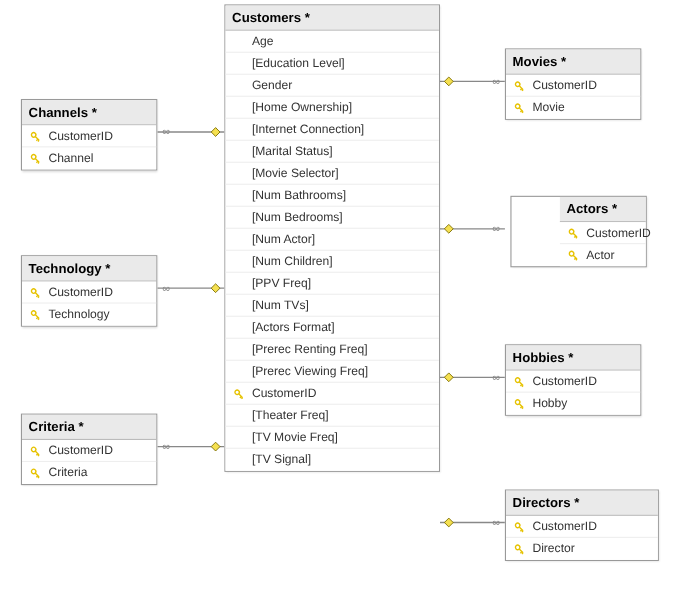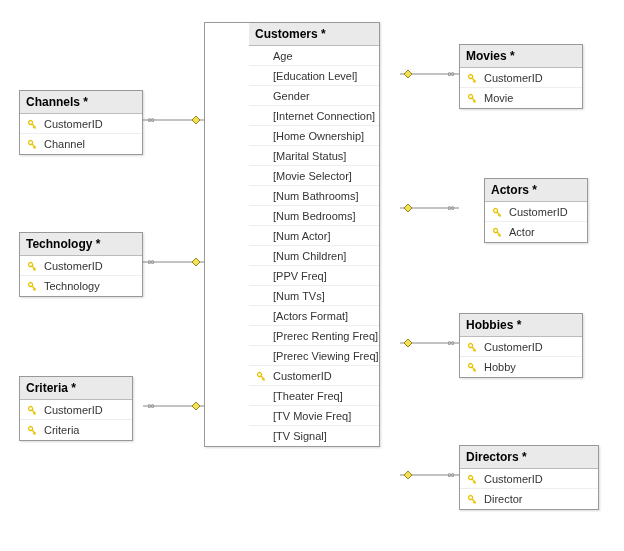--- a/index.html
+++ b/index.html
@@ -142,21 +142,21 @@
               <line x1="19" y1="12" x2="19" y2="16" stroke="#e6c200" stroke-width="2.5"></line>
               <line x1="22" y1="12" x2="22" y2="15" stroke="#e6c200" stroke-width="2.5"></line>
             </g>
           </svg>
         </span>
       <span class="col-label">Technology</span>
     </div>
   </div>
 </div>
 
-<div class="table-box" id="tbl-criteria" style="left: 19px; top: 376px; width: 114px;">
+<div class="table-box" id="tbl-criteria" style="left: 19px; top: 376px; width: 124px;">
   <div class="table-header">Criteria *</div>
   <div class="table-body">
     <div class="row">
       <span class="icon-slot key-icon">
           <svg viewBox="0 0 24 24">
             <g transform="rotate(45 12 12)">
               <circle cx="8" cy="12" r="4" fill="none" stroke="#e6c200" stroke-width="2.5"></circle>
               <line x1="12" y1="12" x2="22" y2="12" stroke="#e6c200" stroke-width="2.5"></line>
               <line x1="19" y1="12" x2="19" y2="16" stroke="#e6c200" stroke-width="2.5"></line>
               <line x1="22" y1="12" x2="22" y2="15" stroke="#e6c200" stroke-width="2.5"></line>
@@ -174,42 +174,42 @@
               <line x1="19" y1="12" x2="19" y2="16" stroke="#e6c200" stroke-width="2.5"></line>
               <line x1="22" y1="12" x2="22" y2="15" stroke="#e6c200" stroke-width="2.5"></line>
             </g>
           </svg>
         </span>
       <span class="col-label">Criteria</span>
     </div>
   </div>
 </div>
 
-<div class="table-box" id="tbl-customers" style="left: 204px; top: 22px; width: 176px; padding-left: 44px;">
+<div class="table-box" id="tbl-customers" style="left: 204px; top: 4px; width: 196px;">
   <div class="table-header">Customers *</div>
   <div class="table-body" id="customers-body">
       <div class="row">
         <span class="icon-slot"></span>
         <span class="col-label">Age</span>
       </div>
       <div class="row">
         <span class="icon-slot"></span>
         <span class="col-label">[Education Level]</span>
       </div>
       <div class="row">
         <span class="icon-slot"></span>
         <span class="col-label">Gender</span>
       </div>
       <div class="row">
         <span class="icon-slot"></span>
+        <span class="col-label">[Home Ownership]</span>
+      </div>
+      <div class="row">
+        <span class="icon-slot"></span>
         <span class="col-label">[Internet Connection]</span>
-      </div>
-      <div class="row">
-        <span class="icon-slot"></span>
-        <span class="col-label">[Home Ownership]</span>
       </div>
       <div class="row">
         <span class="icon-slot"></span>
         <span class="col-label">[Marital Status]</span>
       </div>
       <div class="row">
         <span class="icon-slot"></span>
         <span class="col-label">[Movie Selector]</span>
       </div>
       <div class="row">
@@ -301,21 +301,21 @@
               <line x1="19" y1="12" x2="19" y2="16" stroke="#e6c200" stroke-width="2.5"></line>
               <line x1="22" y1="12" x2="22" y2="15" stroke="#e6c200" stroke-width="2.5"></line>
             </g>
           </svg>
         </span>
       <span class="col-label">Movie</span>
     </div>
   </div>
 </div>
 
-<div class="table-box" id="tbl-actors" style="left: 484px; top: 178px; width: 104px;">
+<div class="table-box" id="tbl-actors" style="left: 464px; top: 178px; width: 124px; padding-left: 44px;">
   <div class="table-header">Actors *</div>
   <div class="table-body">
     <div class="row">
       <span class="icon-slot key-icon">
           <svg viewBox="0 0 24 24">
             <g transform="rotate(45 12 12)">
               <circle cx="8" cy="12" r="4" fill="none" stroke="#e6c200" stroke-width="2.5"></circle>
               <line x1="12" y1="12" x2="22" y2="12" stroke="#e6c200" stroke-width="2.5"></line>
               <line x1="19" y1="12" x2="19" y2="16" stroke="#e6c200" stroke-width="2.5"></line>
               <line x1="22" y1="12" x2="22" y2="15" stroke="#e6c200" stroke-width="2.5"></line>

